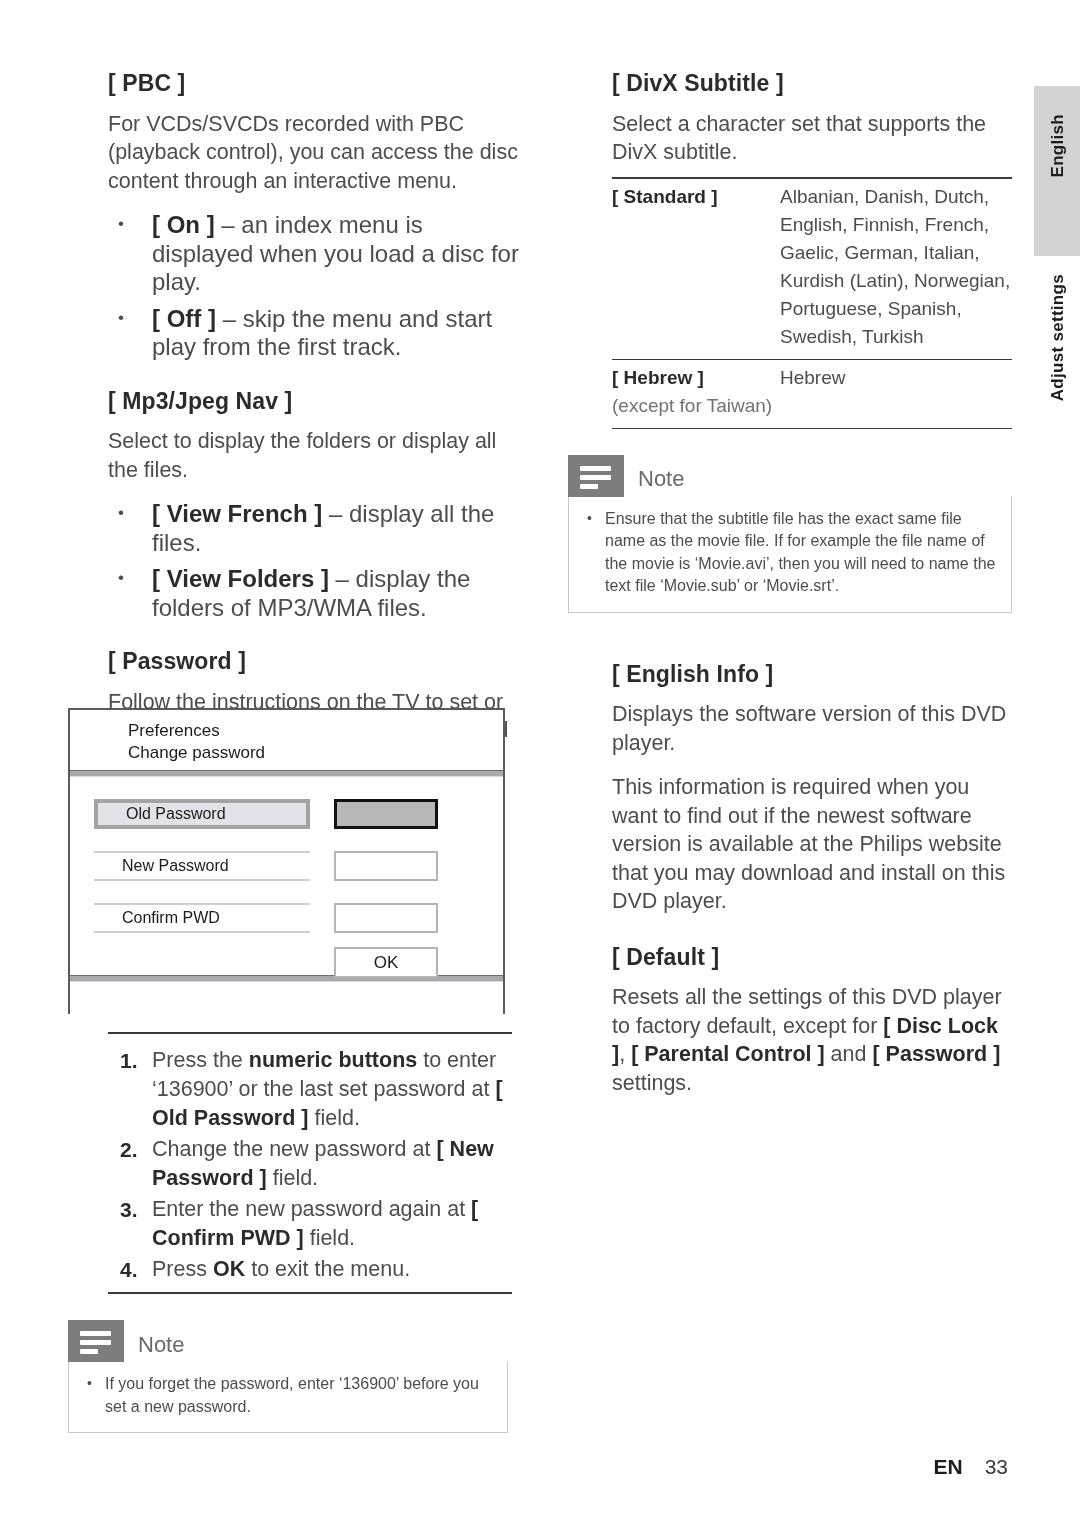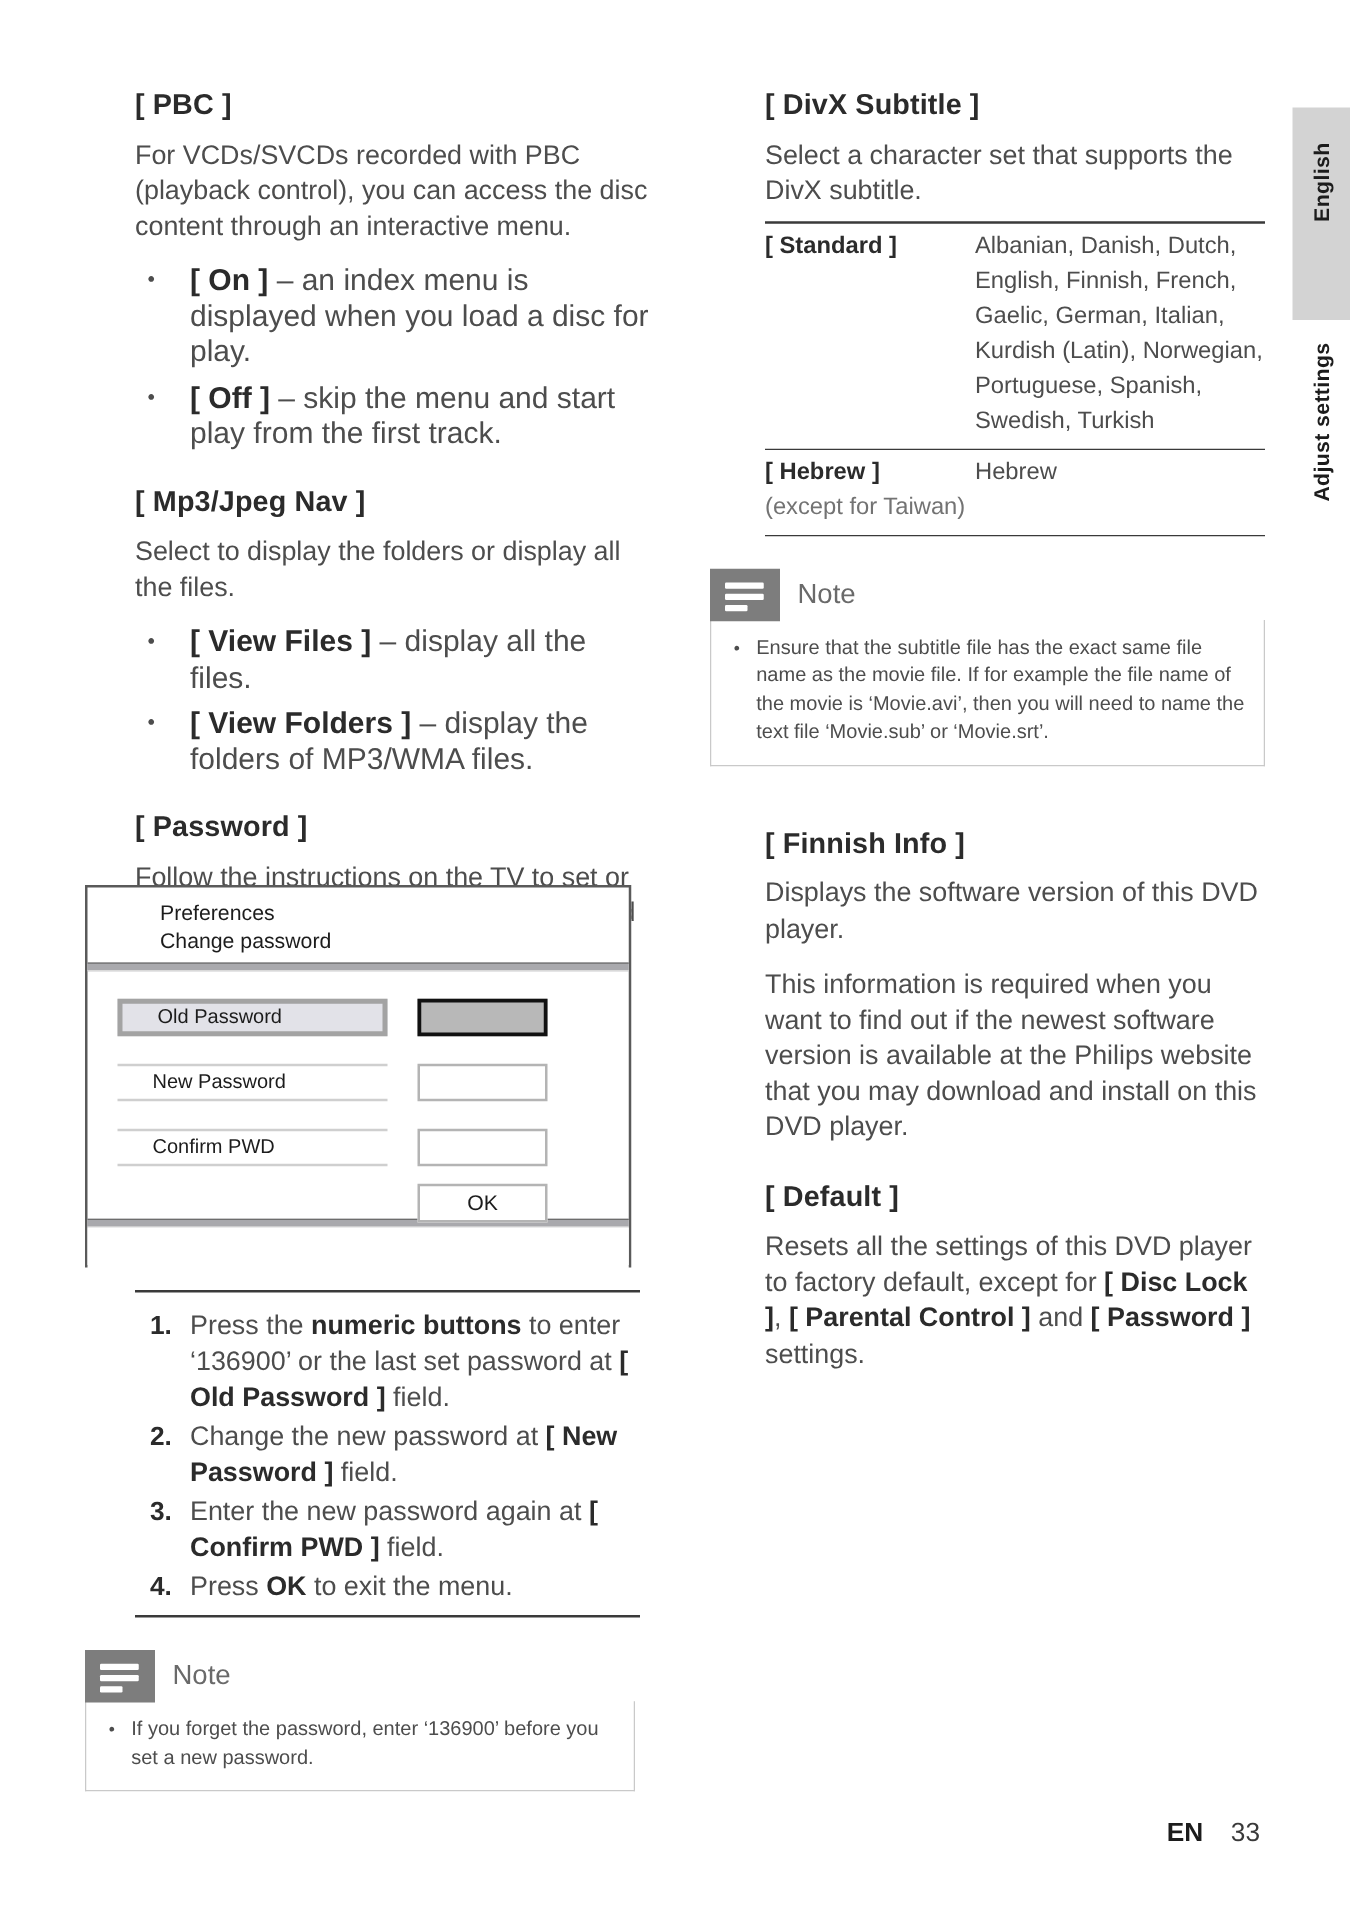--- a/index.html
+++ b/index.html
@@ -102,21 +102,21 @@
     display: inline-block;
     vertical-align: top;
   }
   .note-tab i {
     display: block; position: absolute; background: #ffffff; height: 5px; border-radius: 1px;
   }
   .note-tab i:nth-child(1) { top: 11px; left: 12px; width: 31px; }
   .note-tab i:nth-child(2) { top: 20px; left: 12px; width: 31px; }
   .note-tab i:nth-child(3) { top: 29px; left: 12px; width: 18px; }
   .note-head {
-    display: flex; align-items: flex-start;
+    display: flex; align-items: center;
   }
   .note-title {
     font-size: 22px;
     font-weight: 300;
     color: #6a6a6a;
     margin-left: 14px;
     margin-top: 7px;
   }
   .note-body {
     border: 1px solid #c9c9c9;
@@ -279,21 +279,21 @@
 
     <ul class="bullets">
       <li><span class="b">[ On ]</span><span> – an index menu is displayed when you load a disc for play.</span></li>
       <li><span class="b">[ Off ]</span><span> – skip the menu and start play from the first track.</span></li>
     </ul>
 
     <h2 class="section-head" style="margin-top:26px">[ Mp3/Jpeg Nav ]</h2>
     <p class="body">Select to display the folders or display all the files.</p>
 
     <ul class="bullets">
-      <li><span class="b">[ View Files ]</span><span> – display all the files.</span></li>
+      <li><span class="b">[ View French ]</span><span> – display all the files.</span></li>
       <li><span class="b">[ View Folders ]</span><span> – display the folders of MP3/WMA files.</span></li>
     </ul>
 
     <h2 class="section-head" style="margin-top:26px">[ Password ]</h2>
     <p class="body">Follow the instructions on the TV to set or change the password for locked discs and play restricted DVDs.</p>
   </div>
 
   <div class="dialog">
     <div class="dlg-title">
       <div>Preferences</div>
@@ -383,21 +383,21 @@
           </div>
         <div class="note-title">Note</div>
       </div>
       <div class="note-body">
         <ul>
           <li>Ensure that the subtitle file has the exact same file name as the movie file. If for example the file name of the movie is ‘Movie.avi’, then you will need to name the text file ‘Movie.sub’ or ‘Movie.srt’.</li>
         </ul>
       </div>
     </div>
 
-    <h2 class="section-head" style="margin-top:48px">[ Finnish Info ]</h2>
+    <h2 class="section-head" style="margin-top:48px">[ English Info ]</h2>
     <p class="body">Displays the software version of this DVD player.</p>
     <p class="body">This information is required when you want to find out if the newest software version is available at the Philips website that you may download and install on this DVD player.</p>
 
     <h2 class="section-head" style="margin-top:28px">[ Default ]</h2>
     <p class="body"><span>Resets all the settings of this DVD player to factory default, except for </span><span class="b">[ Disc Lock ]</span><span>, </span><span class="b">[ Parental Control ]</span><span> and </span><span class="b">[ Password ]</span><span> settings.</span></p>
   </div>
 
   <div class="sidetab sidetab-en">
     <span>English</span>
   </div>

